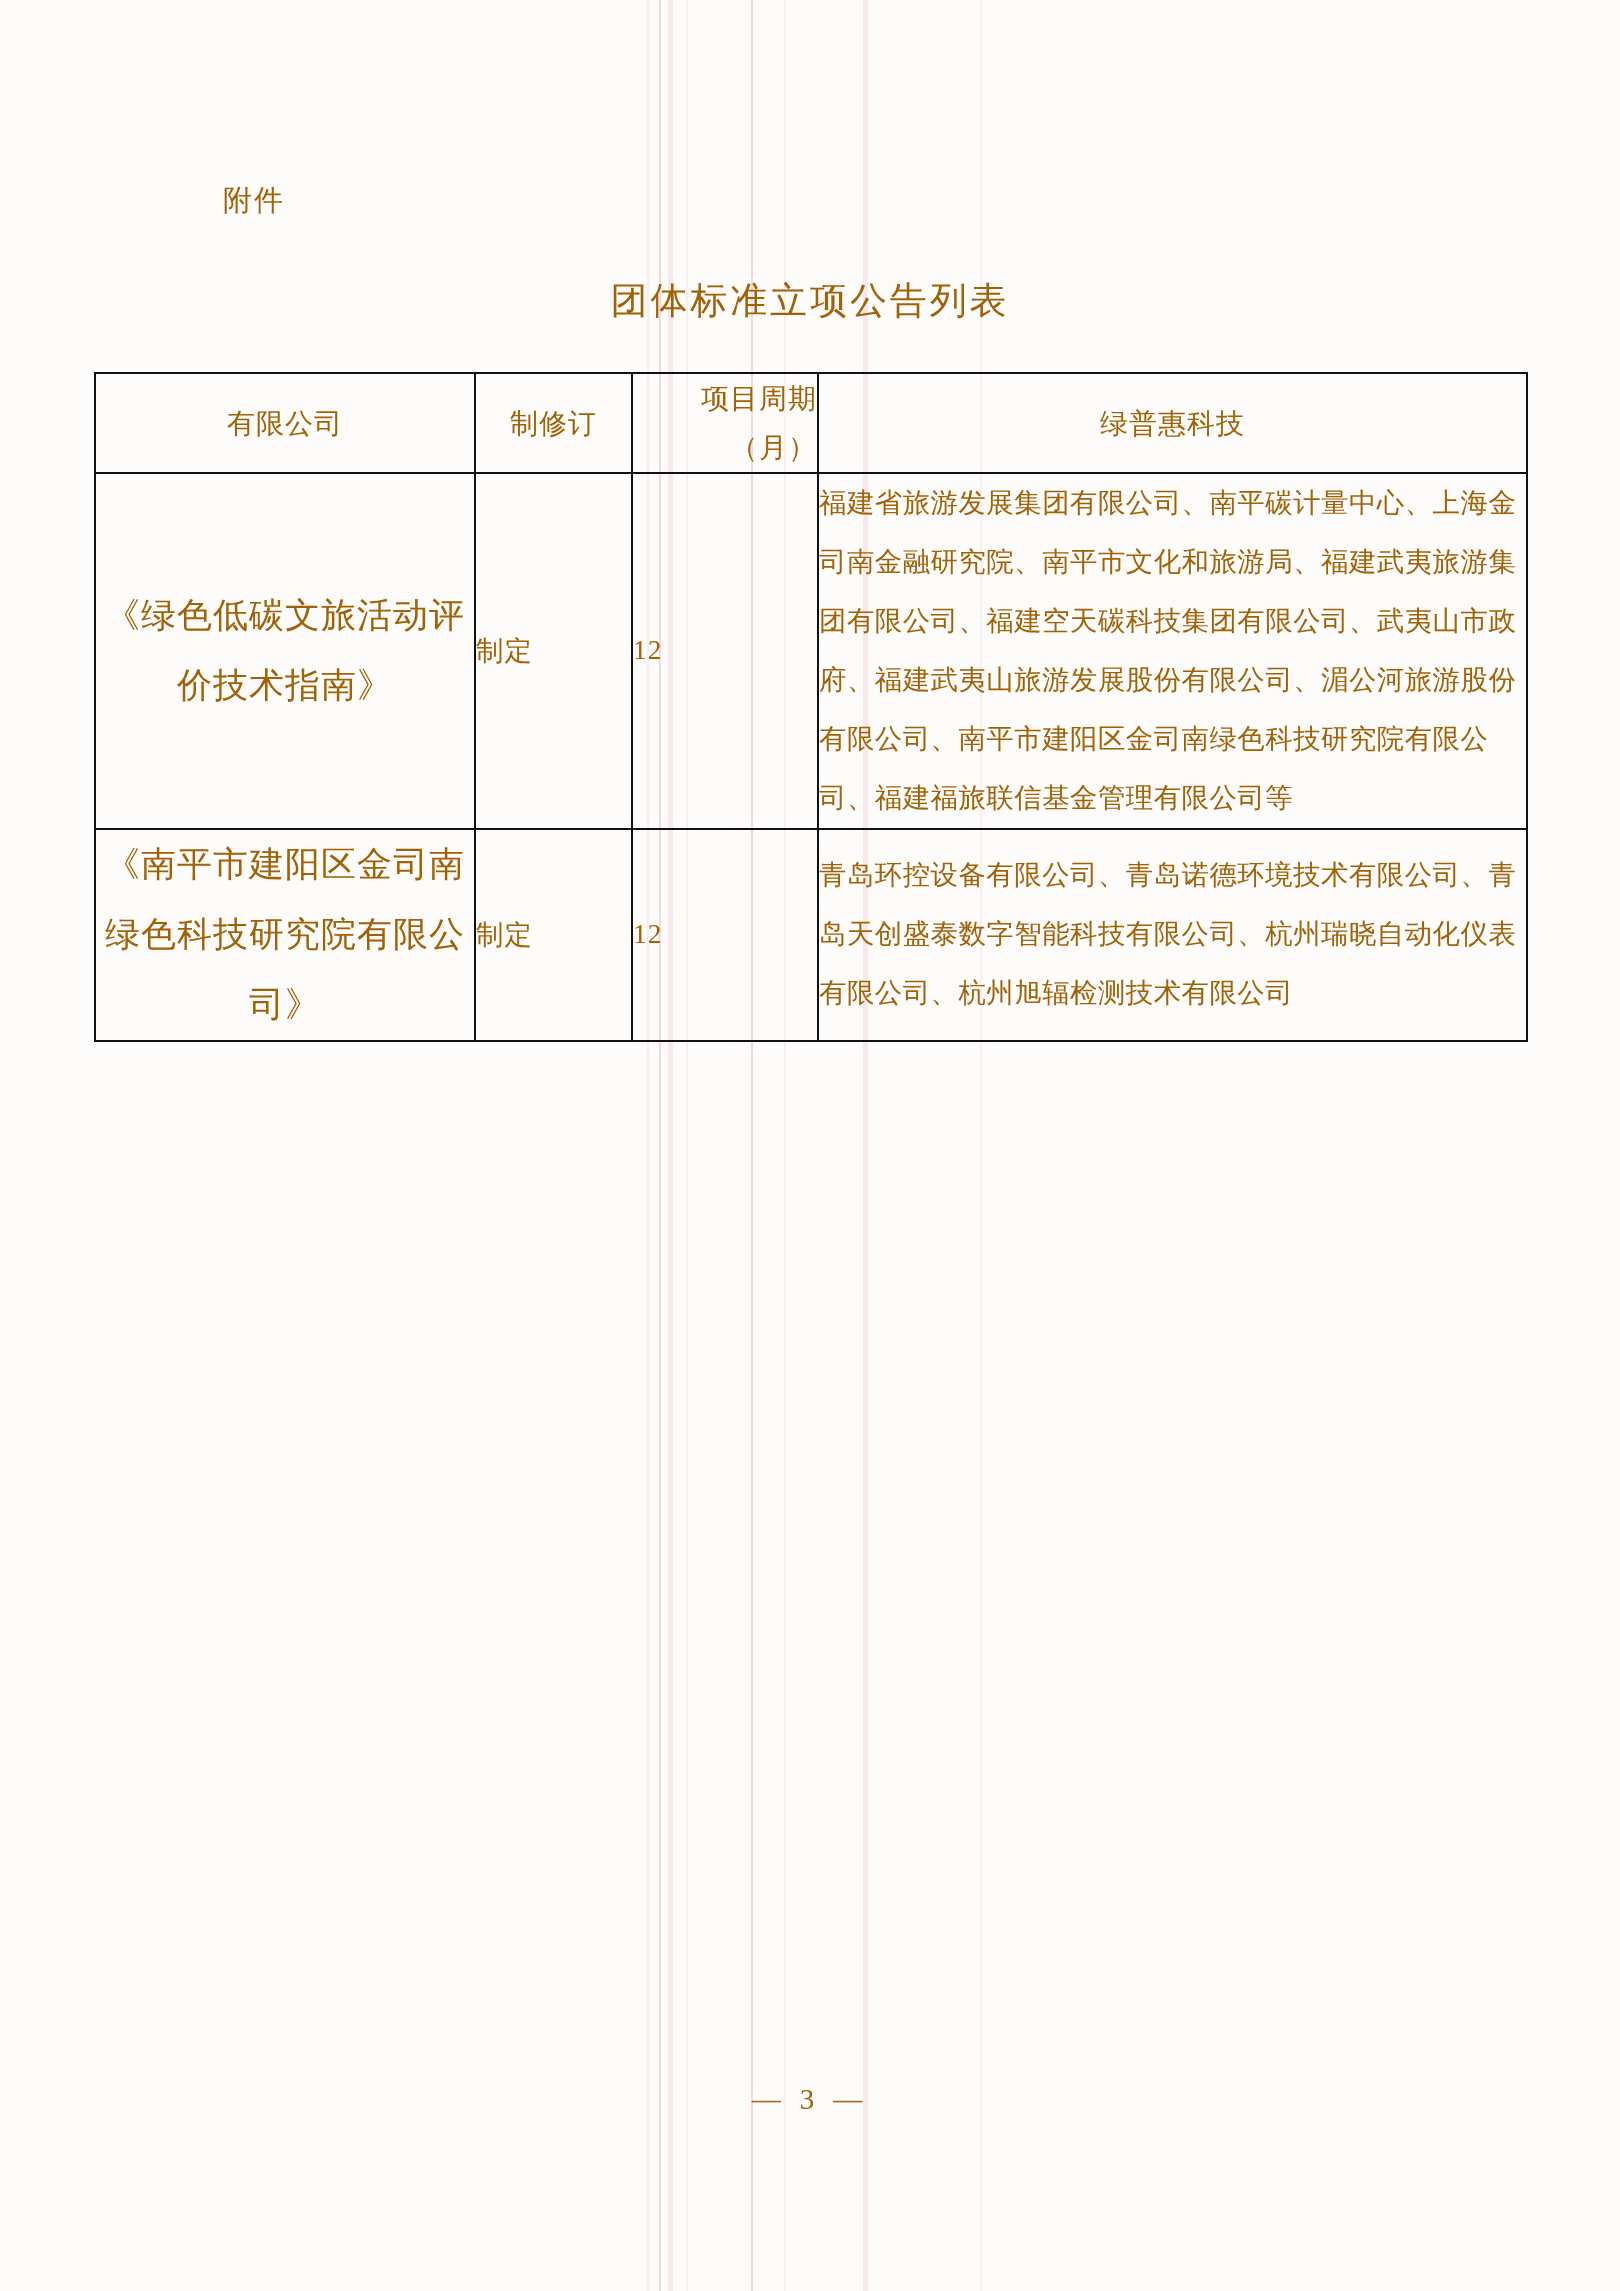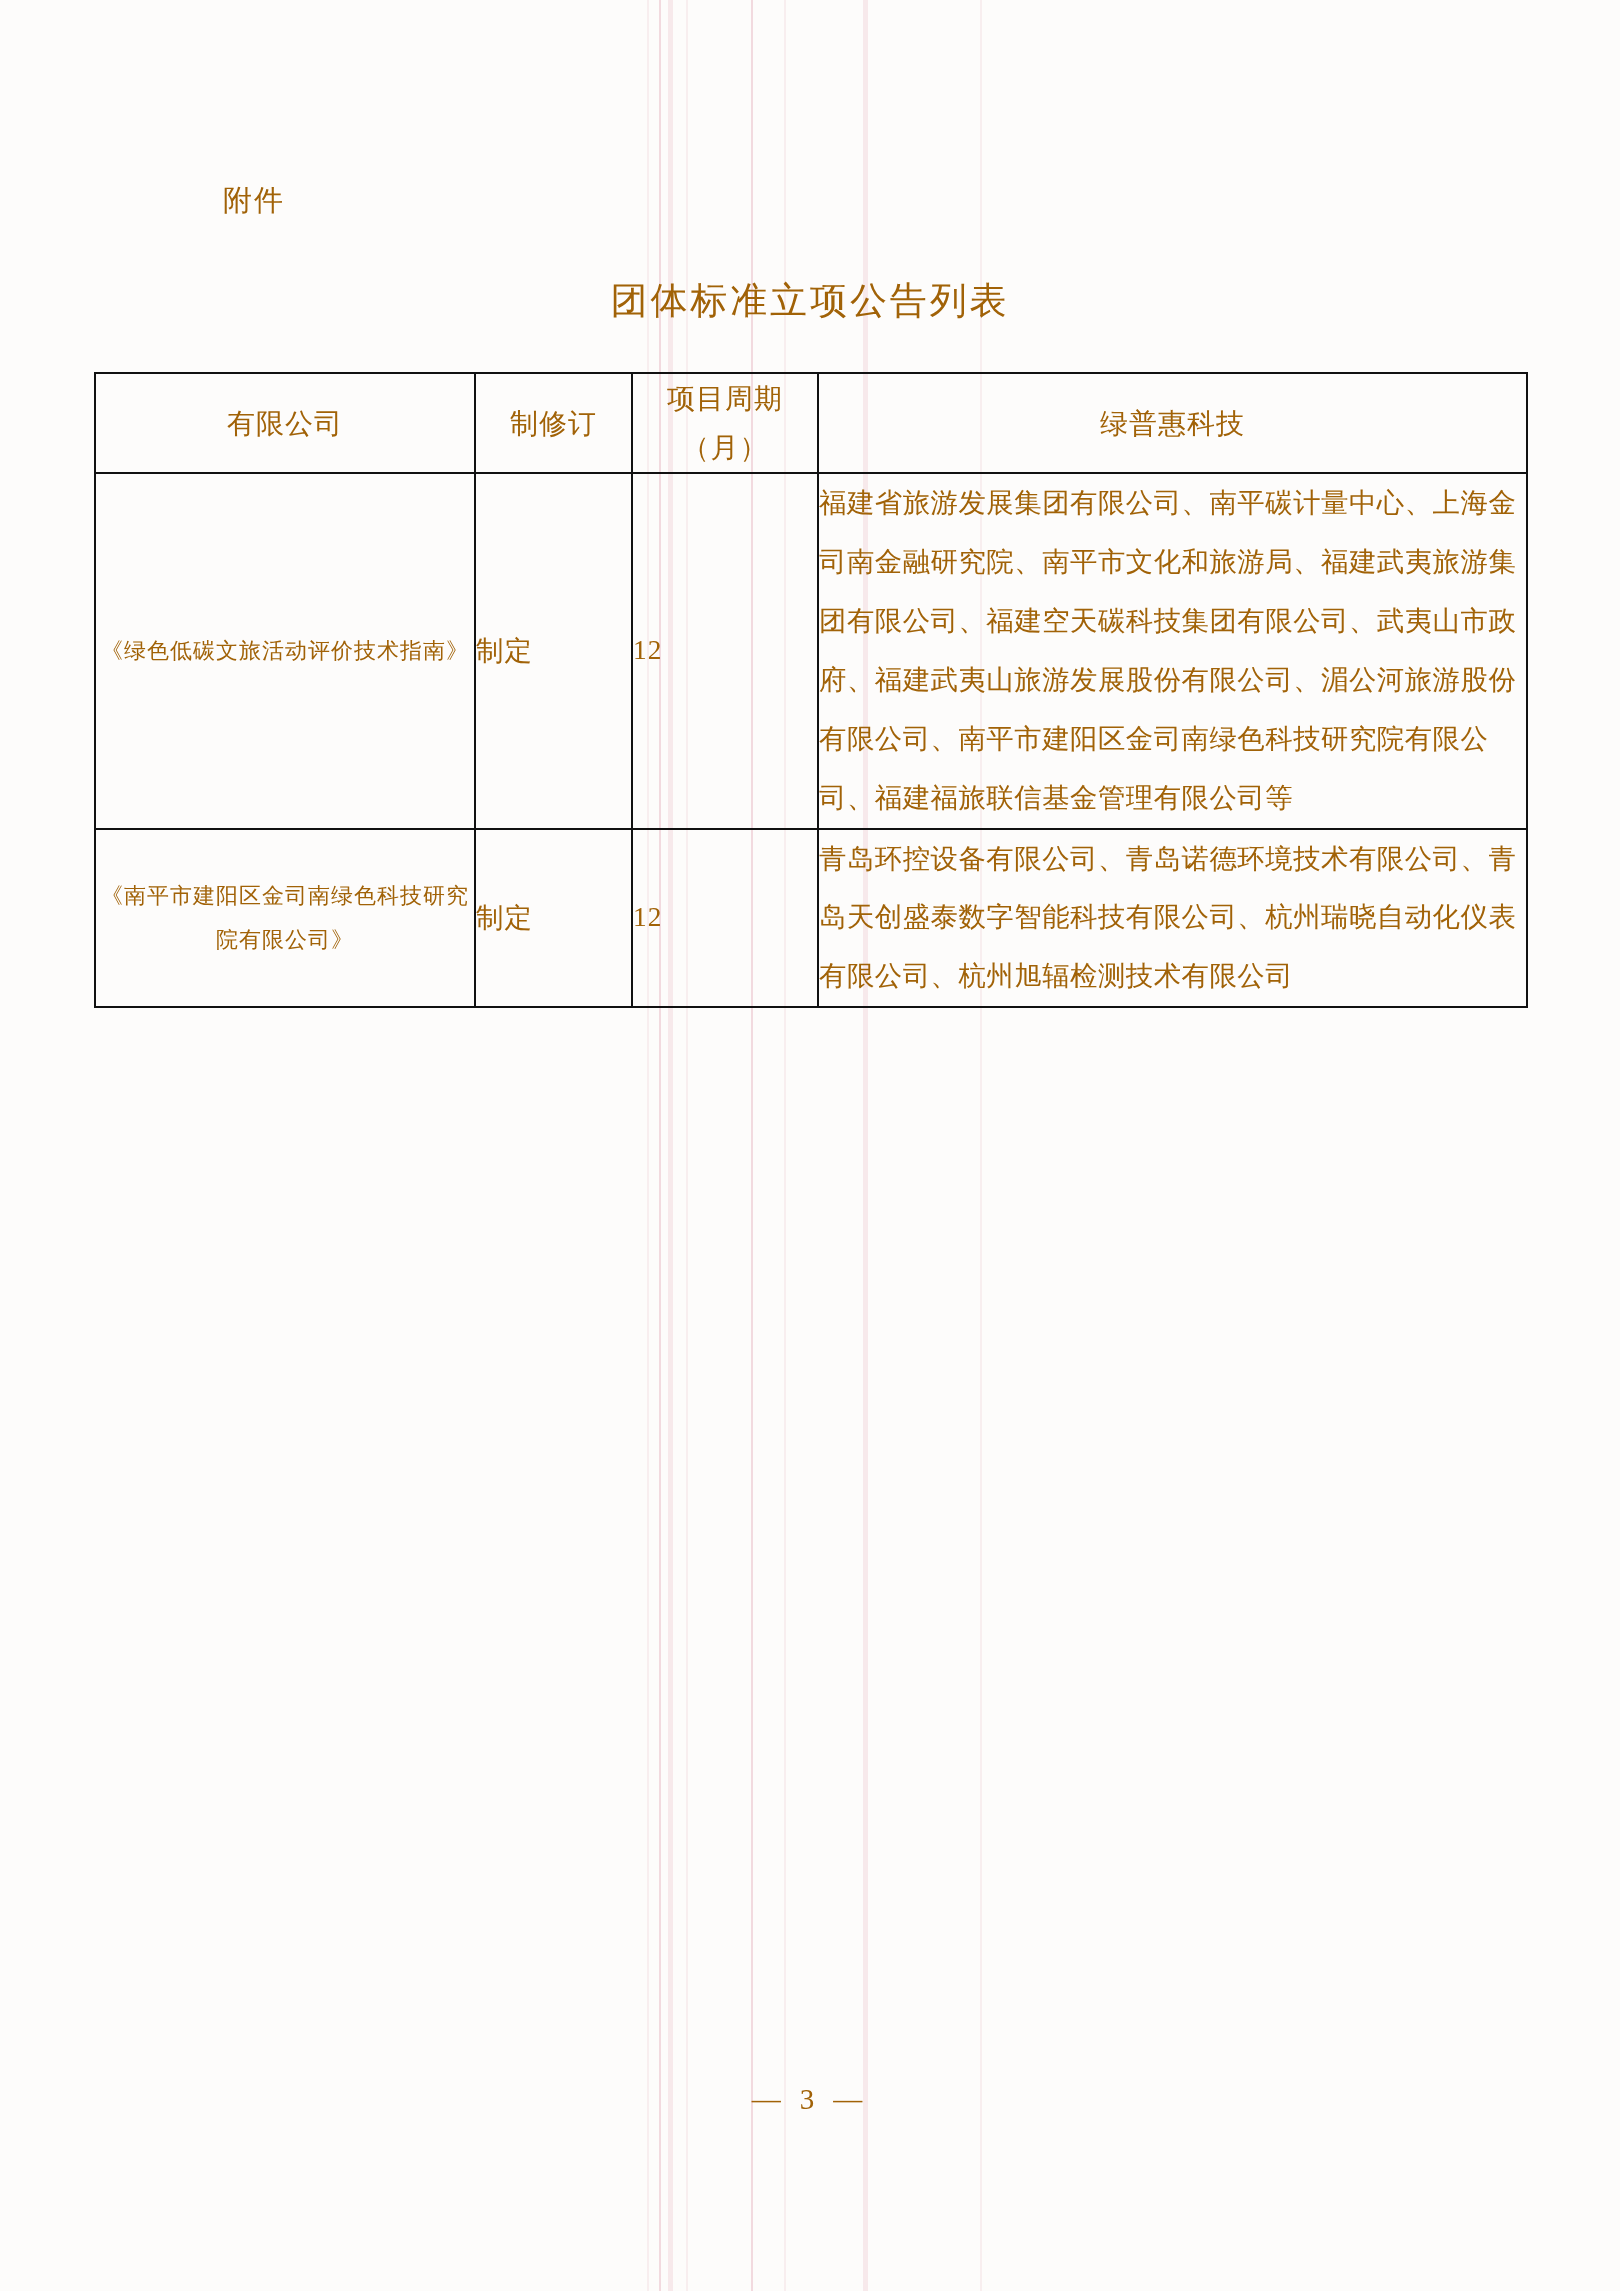--- a/index.html
+++ b/index.html
@@ -79,25 +79,25 @@
   .col-units  { width: 709px; }
 
   .th-cell {
     text-align: center;
     font-size: 28px;
     font-weight: normal;
     line-height: 1.75;
     padding: 29px 7.8px;
     letter-spacing: 1px;
   }
-  .th-cell .l2 { display: block; }
+  .th-cell .l2 { display: block; text-align: right; }
 
   .cell-name {
     text-align: center;
-    font-size: 22px;
+    font-size: 35px;
     line-height: 2.0;
     padding: 17.6px 21.6px;
     letter-spacing: 1px;
   }
   .cell-center {
     text-align: left;
     font-size: 27.4px;
     letter-spacing: 1px;
   }
   .cell-units {

